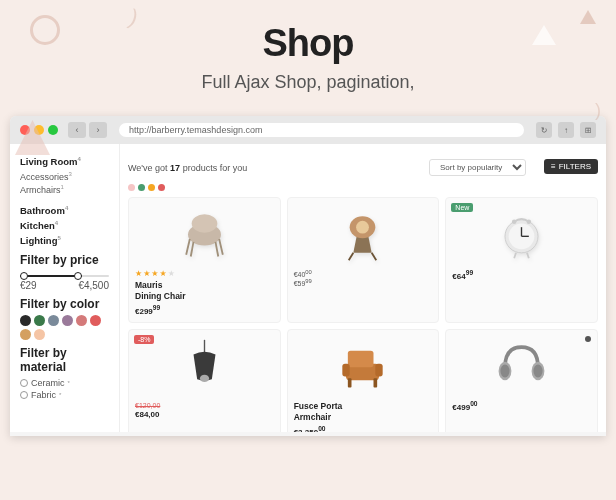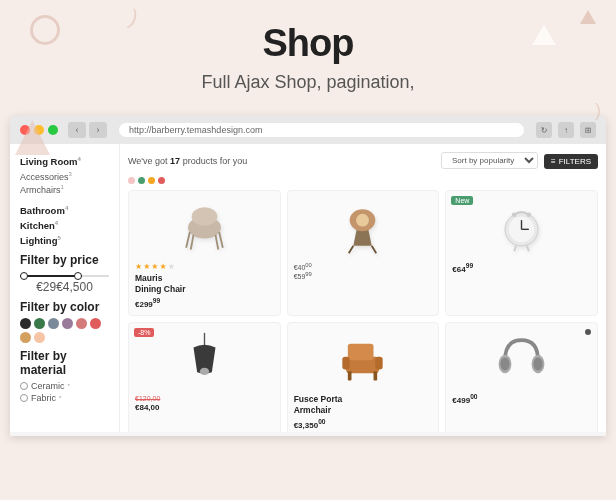--- a/index.html
+++ b/index.html
@@ -149,24 +149,24 @@
       width: 8px; height: 8px;
       background: white;
       border: 1.5px solid #222;
       border-radius: 50%;
       position: absolute;
       top: -3px;
     }
     .price-handle.left { left: 0; }
     .price-handle.right { right: 30%; }
     .price-labels {
-      font-size: 12px;
-      color: #555;
-      display: flex;
-      justify-content: center;
+      font-size: 10px;
+      color: #555;
+      display: flex;
+      justify-content: space-between;
     }
     .color-swatches {
       display: flex;
       flex-wrap: wrap;
       gap: 3px;
       margin: 4px 0;
     }
     .swatch {
       width: 11px; height: 11px;
       border-radius: 50%;
@@ -187,38 +187,38 @@
     }
     .superscript {
       font-size: 6px;
       vertical-align: super;
       color: #999;
     }
 
     
     .main-content {
       flex: 1;
-      padding: 8px 8px;
+      padding: 15px 8px;
       overflow: hidden;
     }
     .main-header {
       display: flex;
       align-items: center;
       justify-content: space-between;
       margin-bottom: 8px;
     }
     .products-count {
       font-size: 9px;
       color: #555;
     }
     .products-count strong { color: #222; }
     .main-header-right {
       display: flex;
-      align-items: flex-end;
-      gap: 6px;
+      align-items: flex-start;
+      gap: 18px;
     }
     .sort-select {
       border: 1px solid #ddd;
       border-radius: 3px;
       padding: 2px 6px;
       font-size: 8px;
       color: #555;
       background: white;
     }
     .filters-btn {

